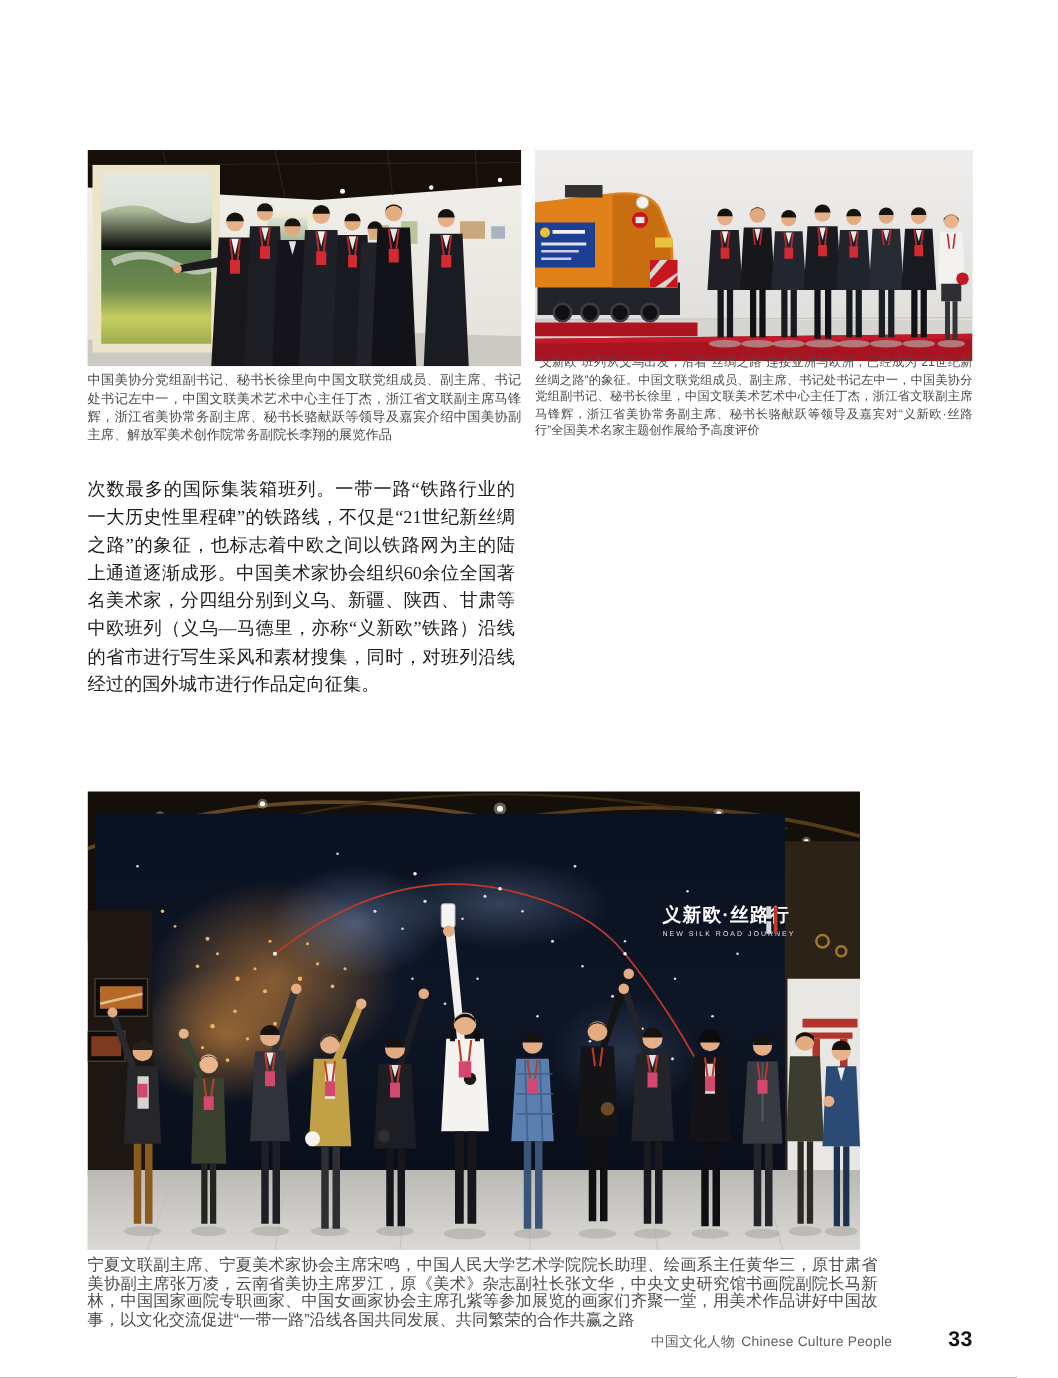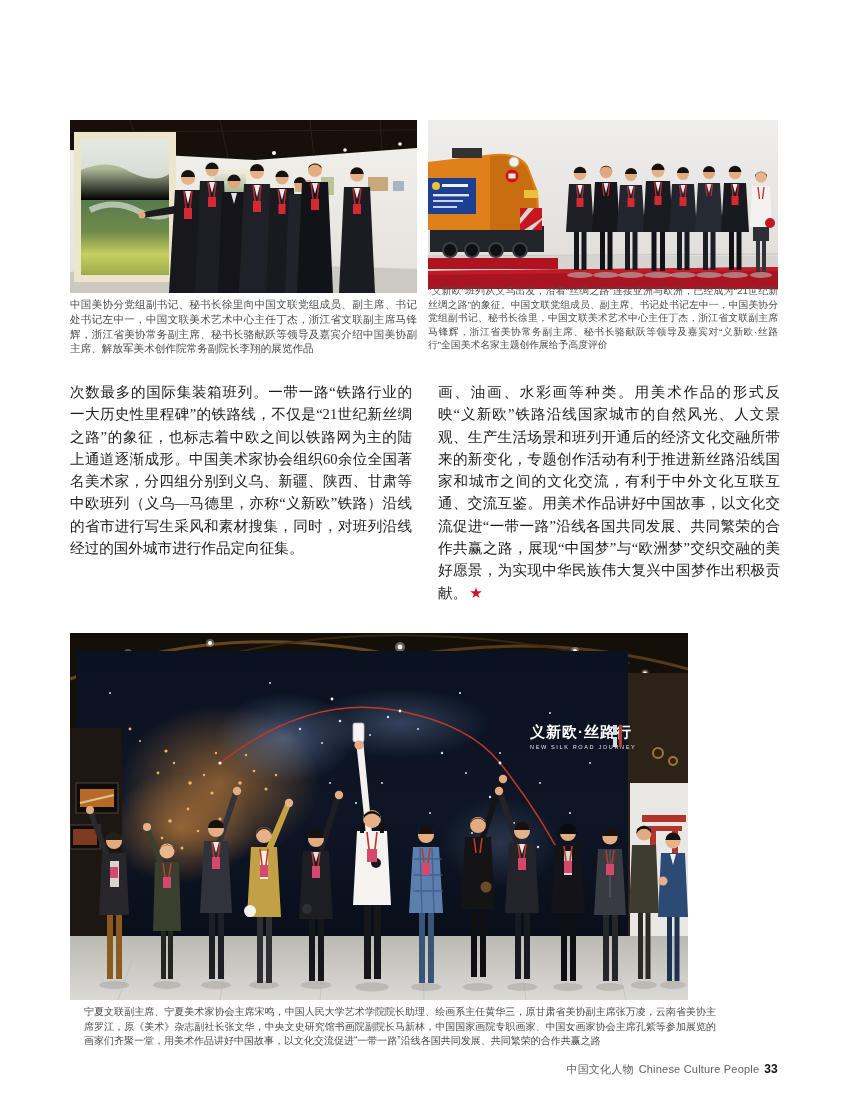--- a/index.html
+++ b/index.html
@@ -9,37 +9,37 @@
     font-family:"Liberation Sans",sans-serif;
   }
   .photo{position:absolute;overflow:hidden;background:#ddd;}
   .photo svg{display:block;width:100%;height:100%;}
   .caption{
     position:absolute;color:#4c4c4c;text-align:justify;
     font-family:"Liberation Sans",sans-serif;
   }
   .cap-left{left:70px;top:297px;width:347px;font-size:10.6px;line-height:14.8px;}
   .cap-right{left:428px;top:284px;width:350px;font-size:9.8px;line-height:13.6px;}
-  .cap-bottom{left:84px;top:1005px;width:632px;font-size:10px;line-height:14.6px;}
+  .cap-bottom{left:70px;top:1005px;width:632px;font-size:13px;line-height:14.6px;}
   .article{
     position:absolute;left:70px;top:381px;width:710px;
     display:flex;gap:26px;
     font-family:"Liberation Serif","DejaVu Serif",serif;
     color:#1c1c1c;font-size:14.6px;line-height:22.3px;text-align:justify;
   }
   .col{width:342px;}
   .col p{margin:0;}
   .col p.indent{text-indent:2em;}
   .star{color:#c8161e;font-size:15px;padding-left:2px;}
   .footer{
     position:absolute;right:68px;top:1062px;
     font-size:11px;color:#5f5f5f;letter-spacing:.2px;
     display:flex;align-items:baseline;gap:5px;text-align:center;
   }
-  .footer .pagenum{color:#111;font-weight:bold;font-size:12px;}
+  .footer .pagenum{color:#111;font-weight:bold;font-size:17px;margin-left:40px;}
 </style>
 </head>
 <body>
 
 <div class="page">
 
   <div class="photo" style="left:70px;top:120px;width:347px;height:173px;">
     <svg viewBox="0 0 347 173" preserveAspectRatio="none">
       <defs>
         <linearGradient id="wallg" x1="0" y1="0" x2="0" y2="1">
@@ -300,23 +300,20 @@
     </svg>
   </div>
 
   <div class="caption cap-left">中国美协分党组副书记、秘书长徐里向中国文联党组成员、副主席、书记处书记左中一，中国文联美术艺术中心主任丁杰，浙江省文联副主席马锋辉，浙江省美协常务副主席、秘书长骆献跃等领导及嘉宾介绍中国美协副主席、解放军美术创作院常务副院长李翔的展览作品</div>
   <div class="caption cap-right">“义新欧”班列从义乌出发，沿着“丝绸之路”连接亚洲与欧洲，已经成为“21世纪新丝绸之路”的象征。中国文联党组成员、副主席、书记处书记左中一，中国美协分党组副书记、秘书长徐里，中国文联美术艺术中心主任丁杰，浙江省文联副主席马锋辉，浙江省美协常务副主席、秘书长骆献跃等领导及嘉宾对“义新欧·丝路行”全国美术名家主题创作展给予高度评价</div>
 
   <div class="article">
     <div class="col">
       <p>次数最多的国际集装箱班列。一带一路“铁路行业的一大历史性里程碑”的铁路线，不仅是“21世纪新丝绸之路”的象征，也标志着中欧之间以铁路网为主的陆上通道逐渐成形。中国美术家协会组织60余位全国著名美术家，分四组分别到义乌、新疆、陕西、甘肃等中欧班列（义乌—马德里，亦称“义新欧”铁路）沿线的省市进行写生采风和素材搜集，同时，对班列沿线经过的国外城市进行作品定向征集。</p>
     </div>
-    <div class="col">
-      <p><span>画、油画、水彩画等种类。用美术作品的形式反映“义新欧”铁路沿线国家城市的自然风光、人文景观、生产生活场景和班列开通后的经济文化交融所带来的新变化，专题创作活动有利于推进新丝路沿线国家和城市之间的文化交流，有利于中外文化互联互通、交流互鉴。用美术作品讲好中国故事，以文化交流促进“一带一路”沿线各国共同发展、共同繁荣的合作共赢之路，展现“中国梦”与“欧洲梦”交织交融的美好愿景，为实现中华民族伟大复兴中国梦作出积极贡献。</span><span class="star">★</span></p>
-    </div>
   </div>
 
   <div class="photo" style="left:70px;top:633px;width:618px;height:367px;">
     <svg viewBox="0 0 618 367" preserveAspectRatio="none">
       <defs>
         <linearGradient id="mapg" x1="0" y1="0" x2="0" y2="1">
           <stop offset="0" stop-color="#0a1120"></stop>
             <stop offset="0.55" stop-color="#0e1626"></stop>
             <stop offset="1" stop-color="#090e1a"></stop>
         </linearGradient>

